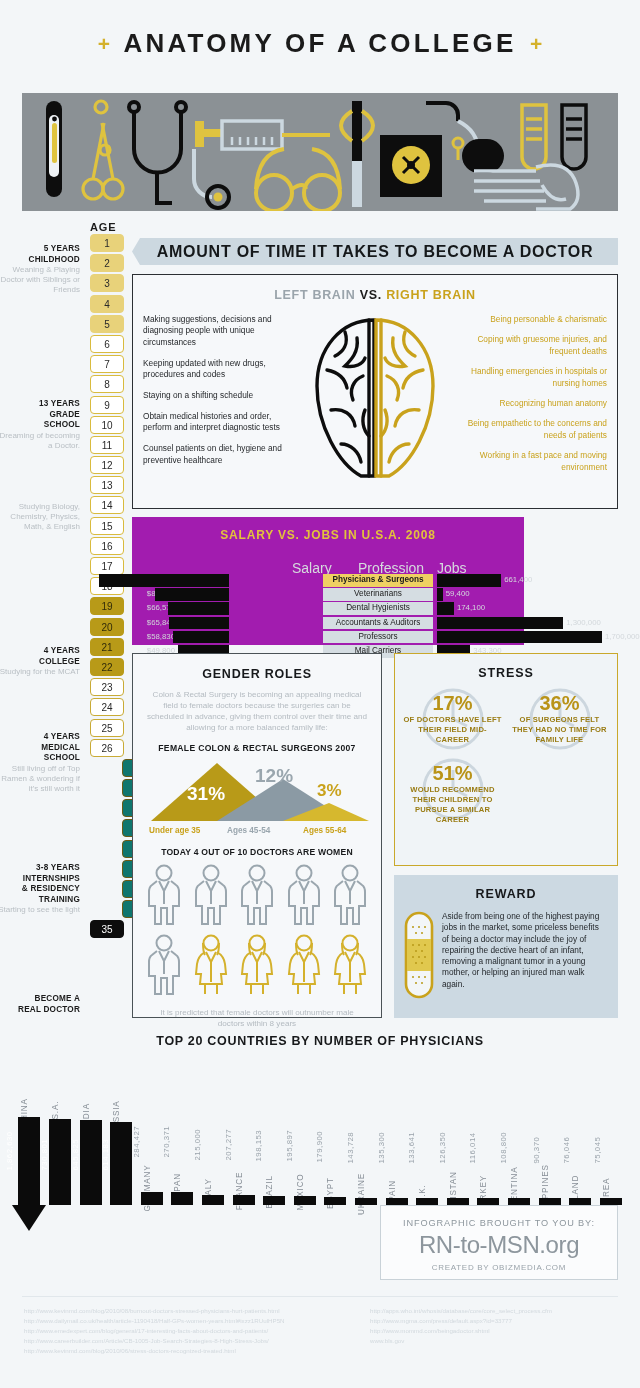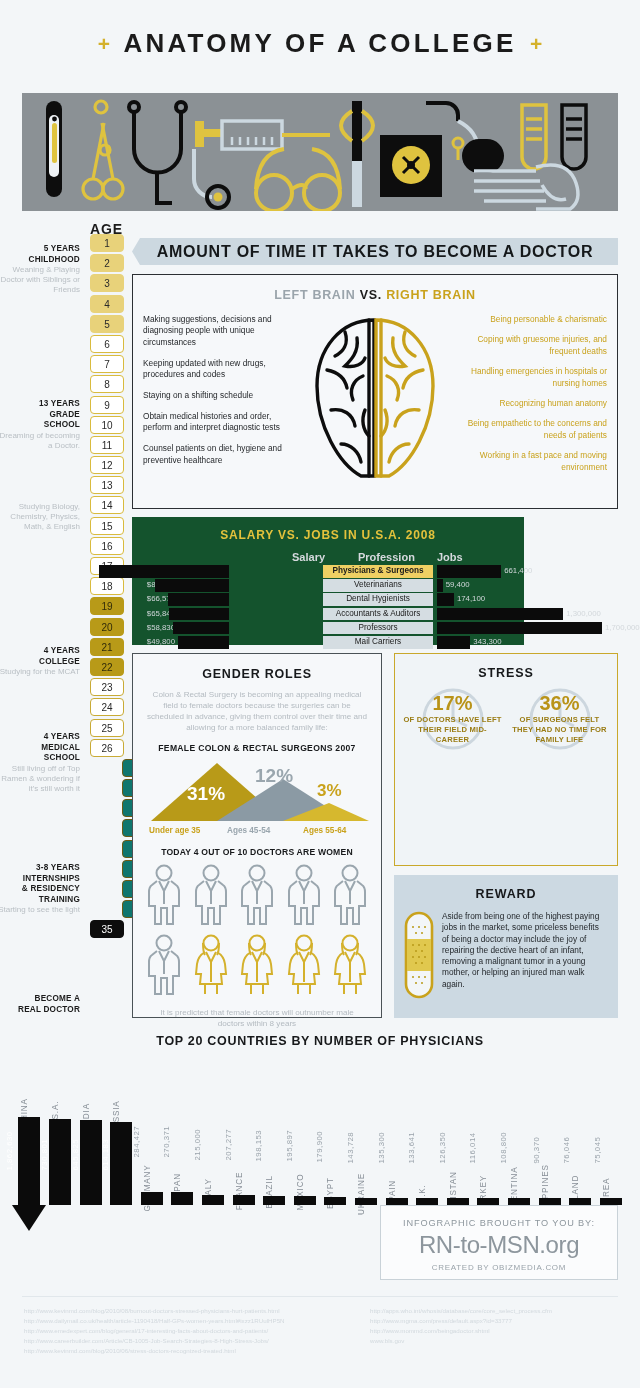--- a/index.html
+++ b/index.html
@@ -23,21 +23,21 @@
   }
   
   .tools-banner {
     position: absolute; left: 22px; top: 93px;
     width: 596px; height: 118px; background: #8b9195;
     overflow: hidden;
   }
   
   .age-header {
     position: absolute; left: 90px; top: 221px;
-    font-size: 14px; font-weight: bold; letter-spacing: .9px; color: #1b1b1b;
+    font-size: 11px; font-weight: bold; letter-spacing: .9px; color: #1b1b1b;
   }
   .age-col { position: absolute; left: 90px; top: 234px; width: 36px; }
   .age-box {
     width: 34px; height: 18px; margin-bottom: 2.2px; border-radius: 4px;
     font-size: 10px; text-align: center; line-height: 18px;
     border: 1.2px solid #d9bb3e; color: #2a2a2a; background: #fff;
   }
   .age-box.t1 { background: #e8d27a; border-color: #e8d27a; }
   .age-box.t2 { background: #fff; }
   .age-box.t3 { background: #b89a18; border-color: #b89a18; color: #332d08; }
@@ -72,24 +72,24 @@
   .brain-body { display: flex; padding: 12px 10px 0 10px; }
   .brain-left { width: 160px; font-size: 8.3px; line-height: 11.4px; color: #1f2225; }
   .brain-left p { margin-bottom: 9.5px; }
   .brain-mid { width: 150px; display: flex; justify-content: center; align-items: flex-start; }
   .brain-right { width: 160px; font-size: 8.3px; line-height: 11.4px; color: #c9a21c; text-align: right; }
   .brain-right p { margin-bottom: 9px; }
 
   
   .panel-salary {
     position: absolute; left: 132px; top: 517px; width: 392px; height: 128px;
-    background: #14532d;
+    background: #a21caf;
   }
   .salary-title { text-align: center; padding-top: 11px; font-size: 12px; font-weight: bold; letter-spacing: .8px; color: #e3c23c; }
-  .salary-cols { position: relative; height: 14px; margin-top: 9px; font-size: 11px; color: #d6dade; font-weight: bold; }
+  .salary-cols { position: relative; height: 14px; margin-top: 18px; font-size: 14px; color: #d6dade; }
   .salary-cols .c1 { position: absolute; left: 160px; }
   .salary-cols .c2 { position: absolute; left: 226px; }
   .salary-cols .c3 { position: absolute; left: 305px; }
   .srow { position: relative; height: 12.6px; margin-bottom: 1.6px; }
   .srow .sal-label { position: absolute; right: 349px; top: 1px; font-size: 7.8px; color: #cfd4d8; white-space: nowrap; }
   .srow .sal-bar { position: absolute; right: 295px; top: 0; height: 12.6px; background: #0b0b0b; }
   .srow .prof { position: absolute; left: 191px; width: 110px; height: 12.6px; background: #d5dde2;
                 font-size: 8.2px; text-align: center; line-height: 12.6px; color: #1b1b1b; }
   .srow.hl .prof { background: #efd063; font-weight: bold; }
   .srow .job-bar { position: absolute; left: 305px; top: 0; height: 12.6px; background: #0b0b0b; }
@@ -559,20 +559,28 @@
         <div class="stress-txt">OF DOCTORS HAVE LEFT THEIR FIELD MID-CAREER</div>
       </div>
       <div class="stress-cell">
         <span class="stress-clock"><svg width="62" height="62" viewBox="0 0 62 62">
             <circle cx="31" cy="31" r="29" fill="none" stroke="#8ba0b0" stroke-width="3"></circle>
             <path d="M31 31 L31 12 M31 31 L45 38" stroke="#8ba0b0" stroke-width="3"></path>
           </svg></span>
         <div class="stress-pct">36%</div>
         <div class="stress-txt">OF SURGEONS FELT THEY HAD NO TIME FOR FAMILY LIFE</div>
       </div>
+      <div class="stress-cell">
+        <span class="stress-clock"><svg width="62" height="62" viewBox="0 0 62 62">
+            <circle cx="31" cy="31" r="29" fill="none" stroke="#8ba0b0" stroke-width="3"></circle>
+            <path d="M31 31 L31 12 M31 31 L45 38" stroke="#8ba0b0" stroke-width="3"></path>
+          </svg></span>
+        <div class="stress-pct">51%</div>
+        <div class="stress-txt">WOULD RECOMMEND THEIR CHILDREN TO PURSUE A SIMILAR CAREER</div>
+      </div>
     </div>
 </div>
 
 <div class="panel-reward">
   <div class="reward-title">REWARD</div>
   <div class="reward-body">
     <div>
       <svg width="30" height="88" viewBox="0 0 30 88">
         <rect x="2" y="2" width="26" height="84" rx="13" fill="#f3f6f8" stroke="#c9a21c" stroke-width="2.6"></rect>
         <rect x="3" y="28" width="24" height="32" fill="#e0c84e"></rect>

